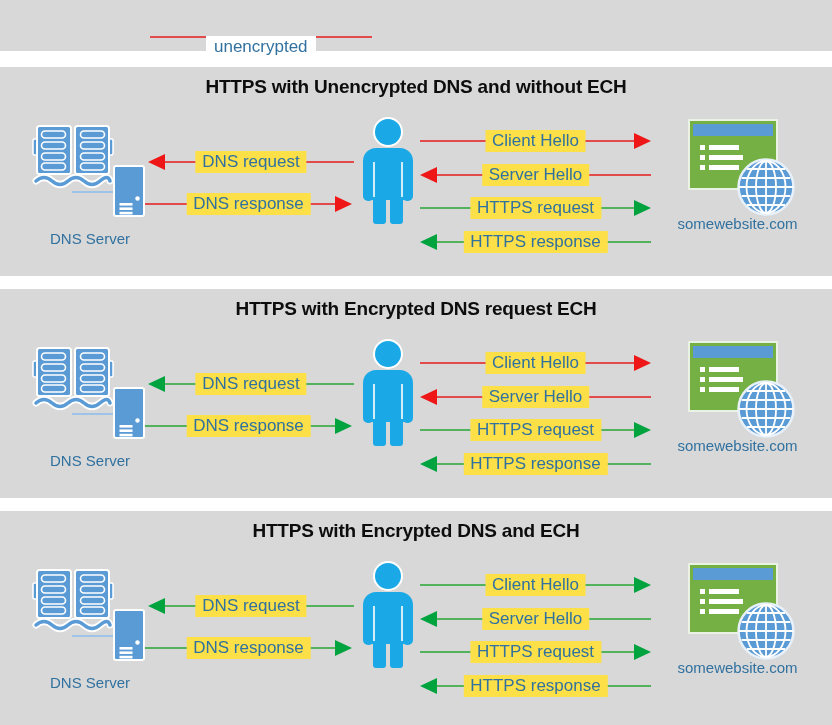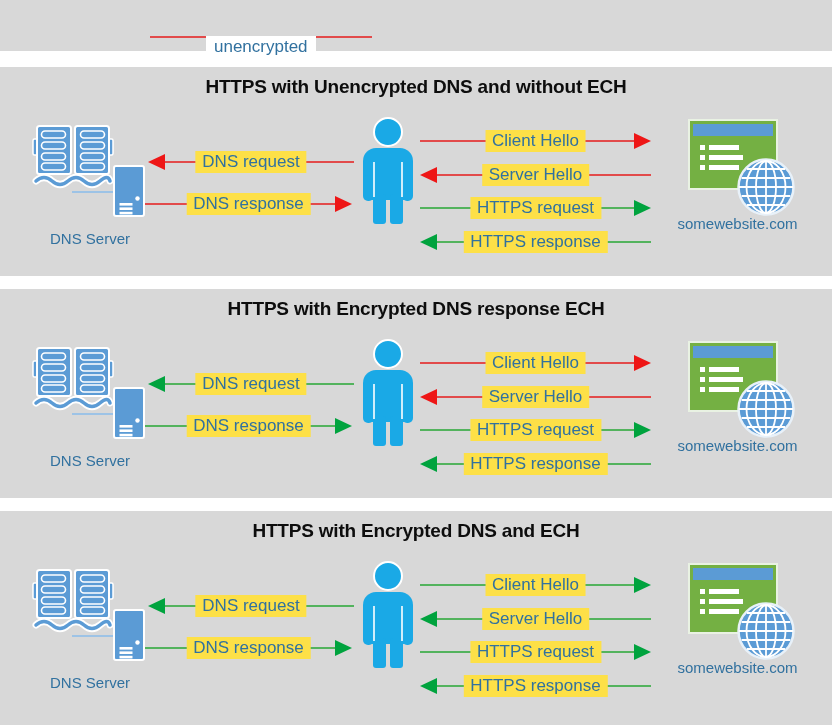--- a/index.html
+++ b/index.html
@@ -199,21 +199,21 @@
       <span class="msg">HTTPS request</span>
     </div>
     <div class="arrow dir-left ar-hresp" style="--c: #53b35d; --h: #00a33e;">
       <span class="line"></span>
       <span class="head"></span>
       <span class="msg">HTTPS response</span>
     </div>
   </section>
 
   <section class="graybar panel-2">
-    <h2 class="panel-title">HTTPS with Encrypted DNS response ECH</h2>
+    <h2 class="panel-title">HTTPS with Encrypted DNS request ECH</h2>
 
     <span class="ic ic-book">
       <svg width="82" height="78" viewBox="0 0 82 78">
           <use href="#g-book"></use>
         </svg></span>
     <span class="connector"></span>
     <span class="ic ic-server">
       <svg width="32" height="52" viewBox="0 0 32 52">
           <use href="#g-server"></use>
         </svg></span>

